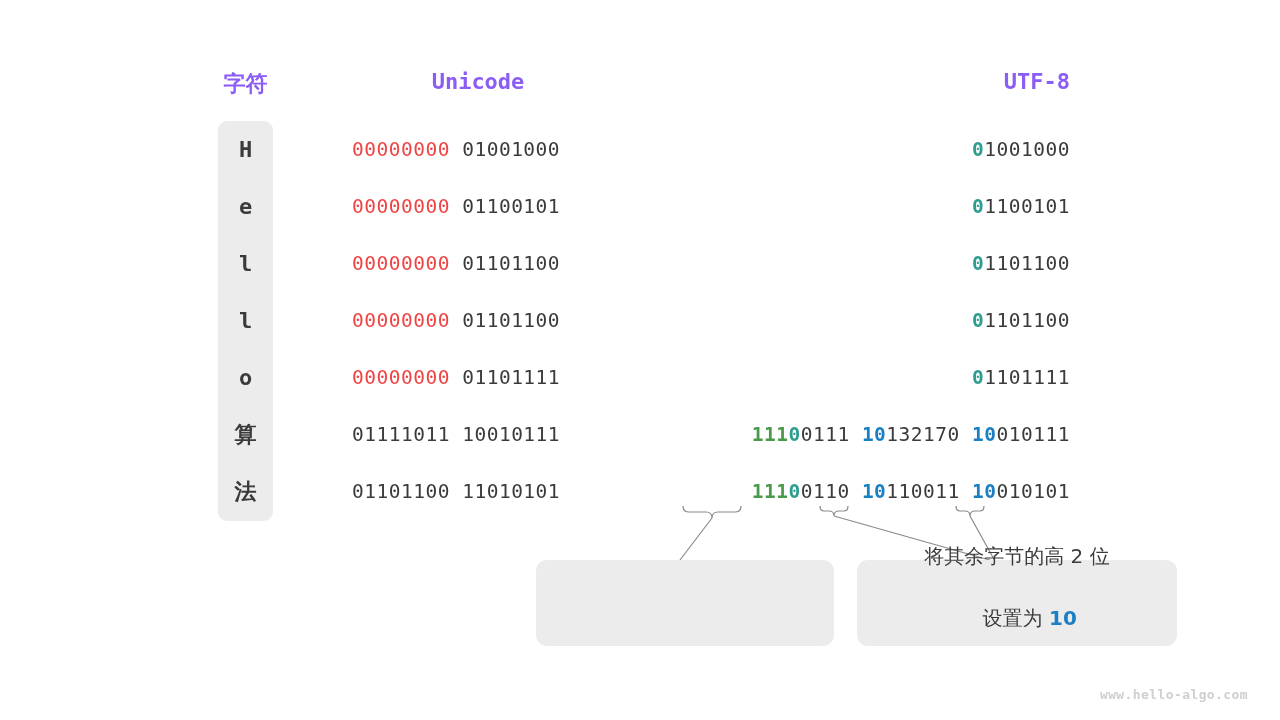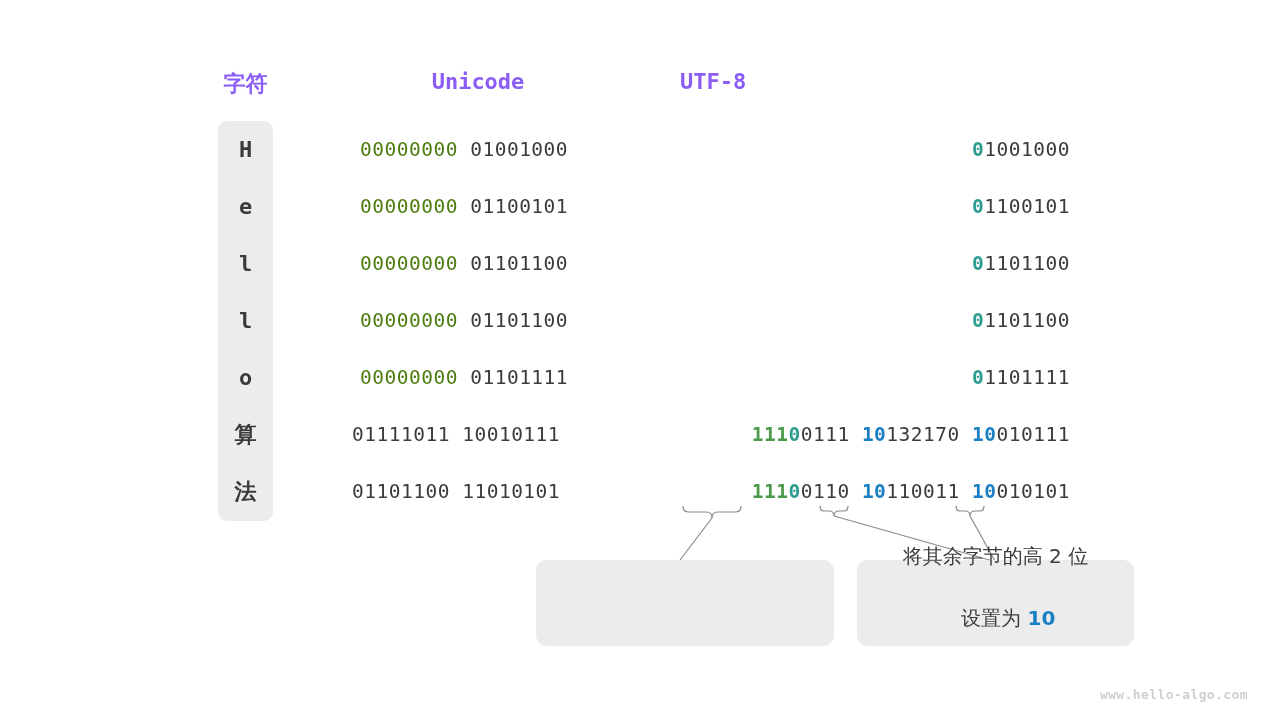--- a/index.html
+++ b/index.html
@@ -20,21 +20,21 @@
   .hdr {
     position: absolute;
     font-family: "DejaVu Sans Mono", monospace;
     font-weight: bold;
     font-size: 22px;
     color: #8b5cf6;
     white-space: nowrap;
   }
   #hdr-char  { left: 218px; top: 69px; width: 55px; text-align: center; }
   #hdr-uni   { left: 348px; top: 69px; width: 260px; text-align: center; }
-  #hdr-utf   { left: 680px; top: 69px; width: 390px; text-align: left; }
+  #hdr-utf   { left: 680px; top: 69px; width: 390px; text-align: right; }
 
   
   #char-panel {
     position: absolute;
     left: 218px;
     top: 121px;
     width: 55px;
     height: 400px;
     background: #ececec;
     border-radius: 9px;
@@ -58,21 +58,21 @@
     font-family: "DejaVu Sans Mono", monospace;
     font-size: 19.5px;
     letter-spacing: 0.5px;
     white-space: pre;
     height: 57px;
     line-height: 57px;
   }
   .uni { left: 352px; }
   .utf { left: 560px; width: 510px; text-align: right; }
 
-  .dim    { color: #4d7c0f; margin-left: 8px; }
+  .dim    { color: #ef4444; }
   .dark   { color: #3b3b3b; }
   .teal   { color: #2e9d8f; font-weight: bold; }
   .green  { color: #4a9a4a; font-weight: bold; }
   .blue   { color: #1b7fc4; font-weight: bold; }
 
   
   #connectors {
     position: absolute;
     left: 0;
     top: 0;
@@ -90,21 +90,21 @@
     font-size: 20px;
     color: #3b3b3b;
     text-align: center;
     display: flex;
     flex-direction: column;
     justify-content: center;
     align-items: center;
     line-height: 1.55;
   }
   #note-1 { left: 536px; top: 560px; width: 298px; height: 86px; }
-  #note-2 { left: 857px; top: 560px; width: 277px; height: 86px; }
+  #note-2 { left: 857px; top: 560px; width: 320px; height: 86px; }
   .note .line { white-space: pre; }
 
   
   #watermark {
     position: absolute;
     right: 32px;
     bottom: 18px;
     font-family: "DejaVu Sans Mono", monospace;
     font-size: 13px;
     color: #cfcfcf;

